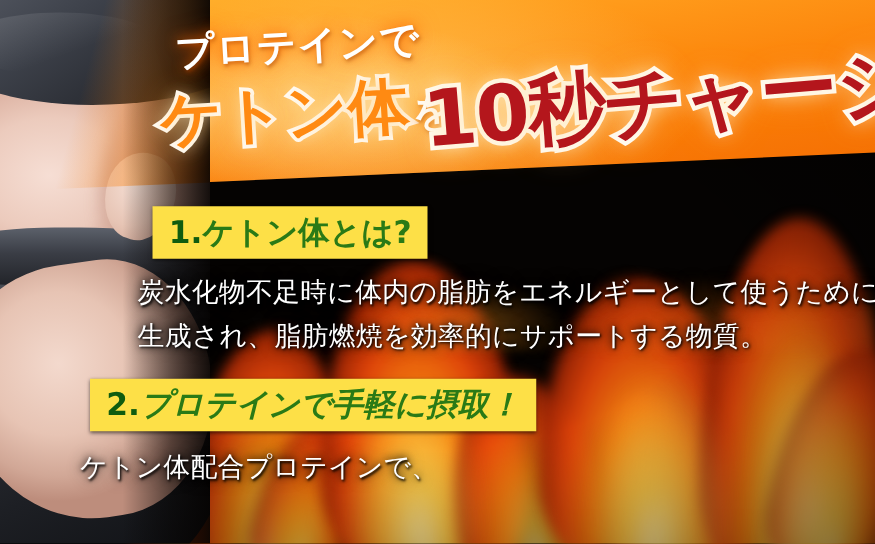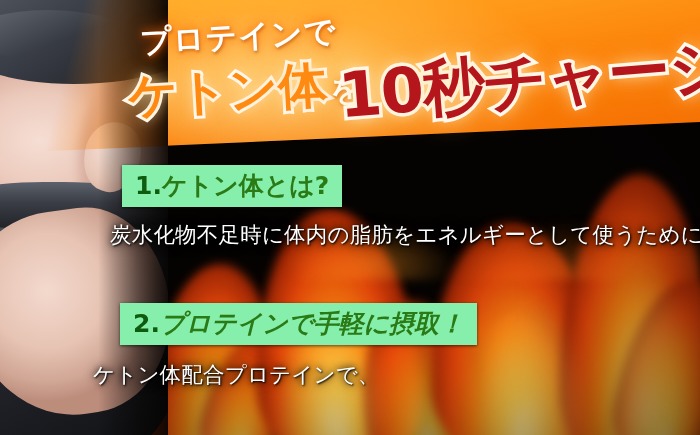--- a/index.html
+++ b/index.html
@@ -249,27 +249,27 @@
       0 0 28px rgba(255,200,110,.75);
   }
 
   
   .section { position: absolute; left: 0; width: 700px; }
   .sec1 { top: 165px; }
   .sec2 { top: 303px; }
 
   .head-box {
     display: inline-block;
-    background: #86efac;
+    background: #fde047;
     padding: 4px 13px 5px 13px;
     box-shadow: 0 1px 3px rgba(0,0,0,.6);
     white-space: nowrap;
   }
   .sec1 .head-box { margin-left: 122px; }
-  .sec2 .head-box { margin-left: 120px; }
+  .sec2 .head-box { margin-left: 72px; }
   .head-num {
     font-size: 25px;
     font-weight: 700;
     color: #0f5c0f;
     letter-spacing: 0px;
   }
   .head-txt {
     font-size: 25px;
     font-weight: 700;
     color: #2a7a16;
@@ -284,21 +284,21 @@
     font-size: 21.5px;
     font-weight: 400;
     line-height: 35px;
     letter-spacing: 0.2px;
     text-shadow:
       0 0 6px rgba(0,0,0,.95),
       0 0 12px rgba(0,0,0,.85),
       1px 1px 2px rgba(0,0,0,1);
     white-space: nowrap;
   }
-  .sec2 .body-text { padding-left: 93px; margin-top: 12px; }
+  .sec2 .body-text { padding-left: 64px; margin-top: 12px; }
   .body-text div { display: block; }
 </style>
 </head>
 <body>
 
 <div id="banner">
 
   <div class="bg-black"></div>
 
   <div class="flames">
@@ -341,20 +341,21 @@
     </div>
     <div class="hl-red">10秒チャージ！</div>
   </div>
 
   <div class="section sec1">
     <div class="head-box">
       <span class="head-num">1.</span><span class="head-txt">ケトン体とは?</span>
     </div>
     <div class="body-text">
       <div>炭水化物不足時に体内の脂肪をエネルギーとして使うために</div>
+      <div>生成され、脂肪燃焼を効率的にサポートする物質。</div>
     </div>
   </div>
 
   <div class="section sec2">
     <div class="head-box">
       <span class="head-num">2.</span><span class="head-txt italic">プロテインで手軽に摂取！</span>
     </div>
     <div class="body-text">
       <div>ケトン体配合プロテインで、</div>
     </div>

